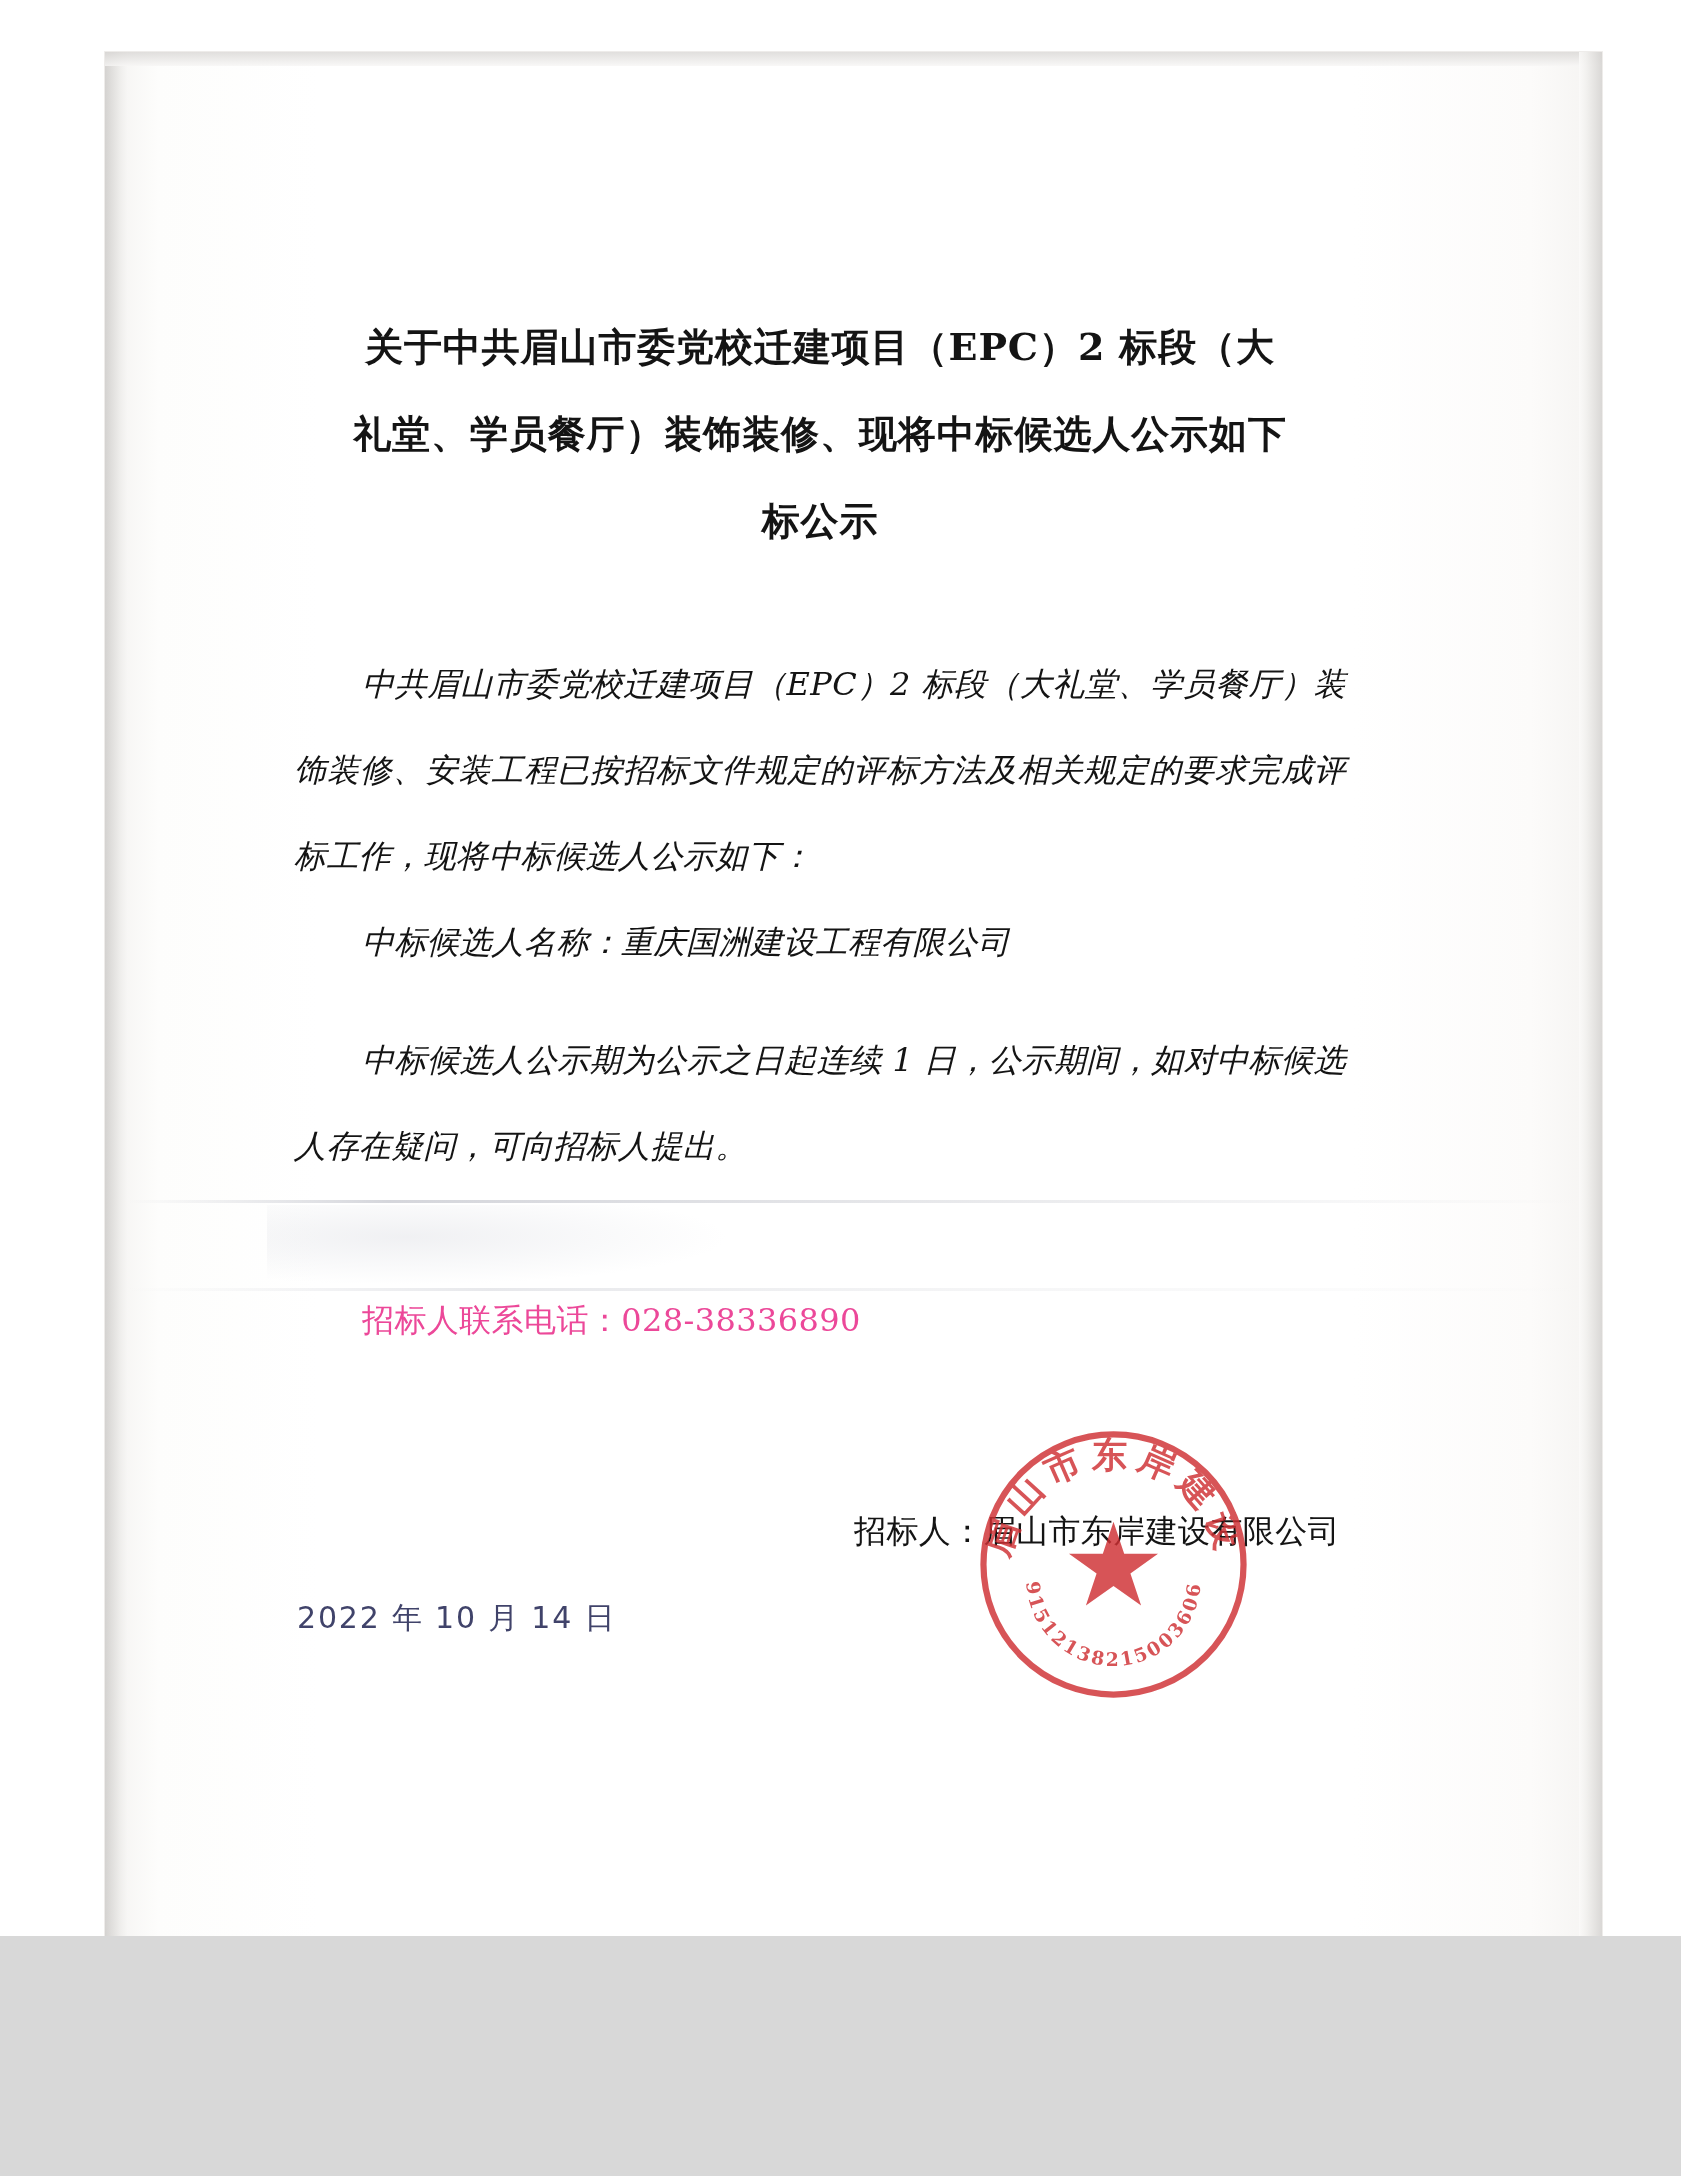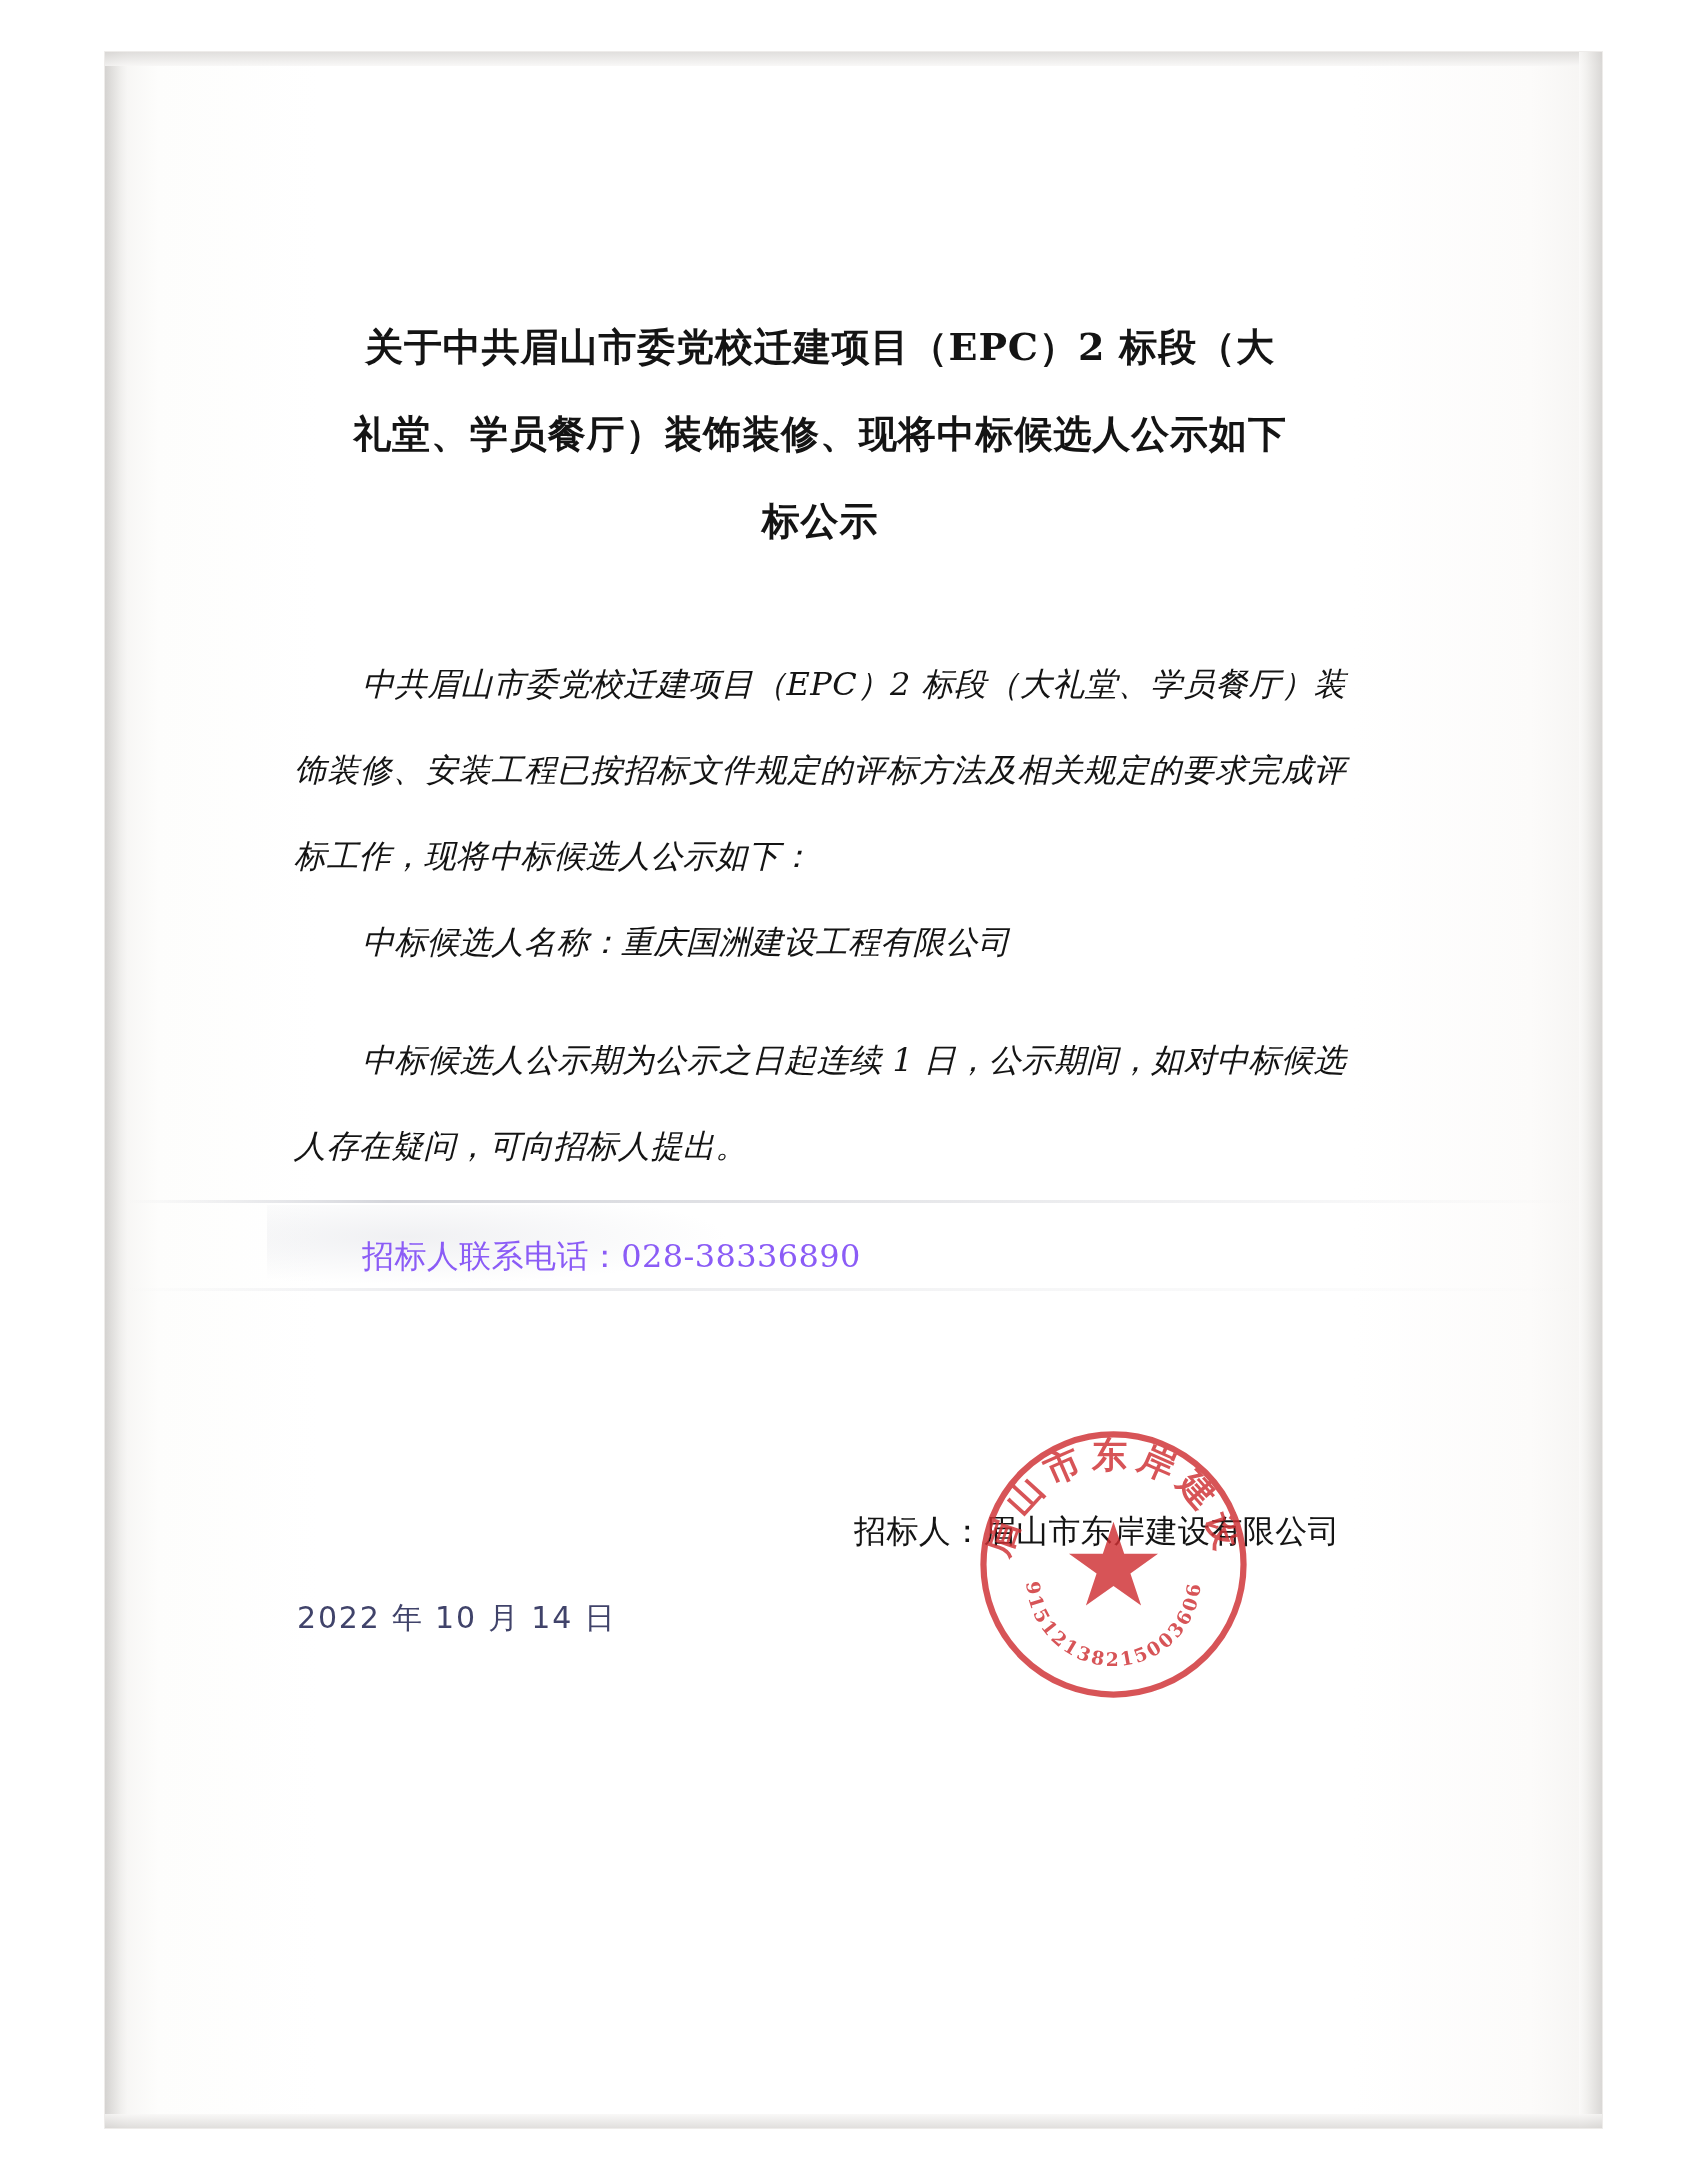--- a/index.html
+++ b/index.html
@@ -13,21 +13,21 @@
     overflow: hidden;
     font-family: "DejaVu Serif", "Liberation Serif", serif;
   }
 
   
   .scan {
     position: absolute;
     left: 0;
     top: 0;
     width: 1682px;
-    height: 2176px;
+    height: 1936px;
     background: #ffffff;
     overflow: hidden;
   }
 
   
   .paper {
     position: absolute;
     left: 105px;
     top: 52px;
     width: 1497px;
@@ -121,26 +121,26 @@
     text-align: justify;
     font-style: italic;
   }
   .para.p1 { margin-bottom: 0; }
   .para.p2 { margin-top: 0; }
   .para.p3 { margin-top: 0; }
 
   .contact {
     position: absolute;
     left: 294px;
-    top: 1235px;
+    top: 1299px;
     font-size: 32px;
     letter-spacing: 0.4px;
     text-indent: 68px;
     width: 1052px;
-    color: #8b5cf6;
+    color: #ec4899;
   }
 
   .signature {
     position: absolute;
     left: 297px;
     top: 1488px;
     width: 1052px;
     font-size: 32px;
     letter-spacing: 0.4px;
     color: #141414;

